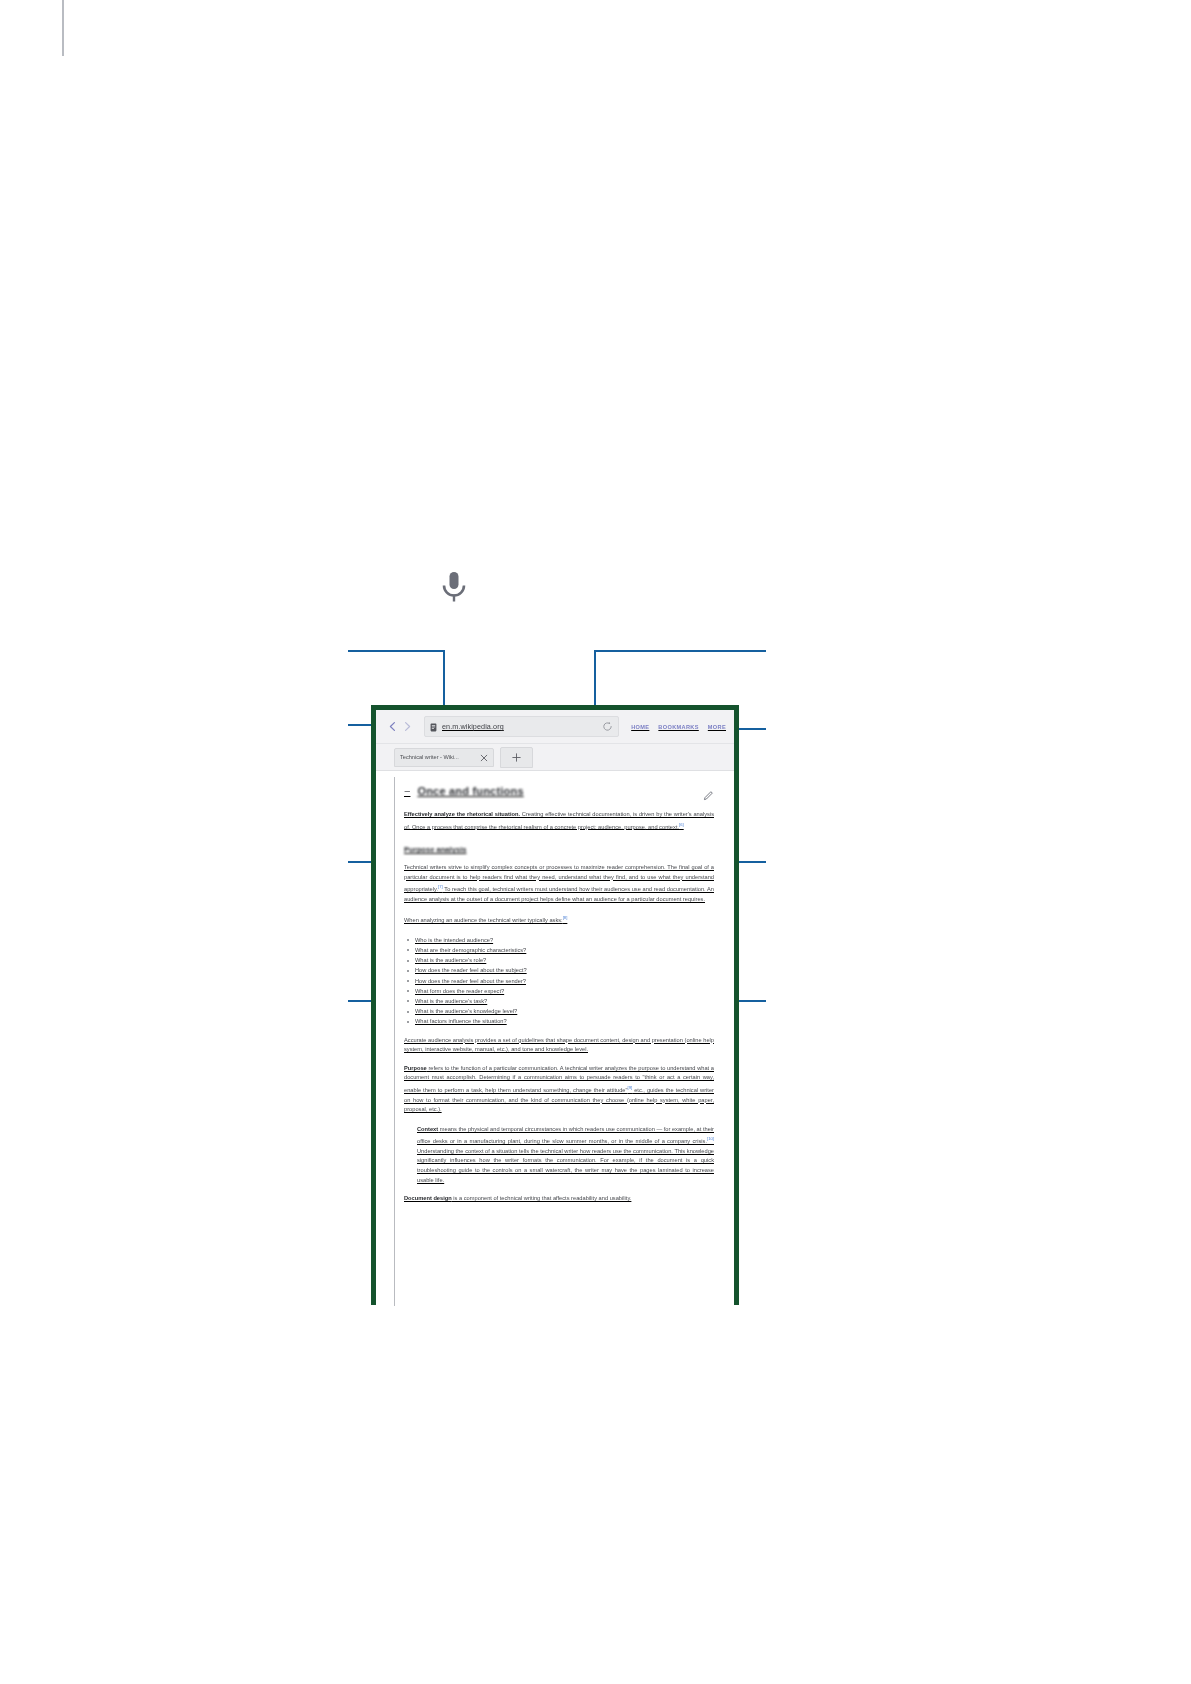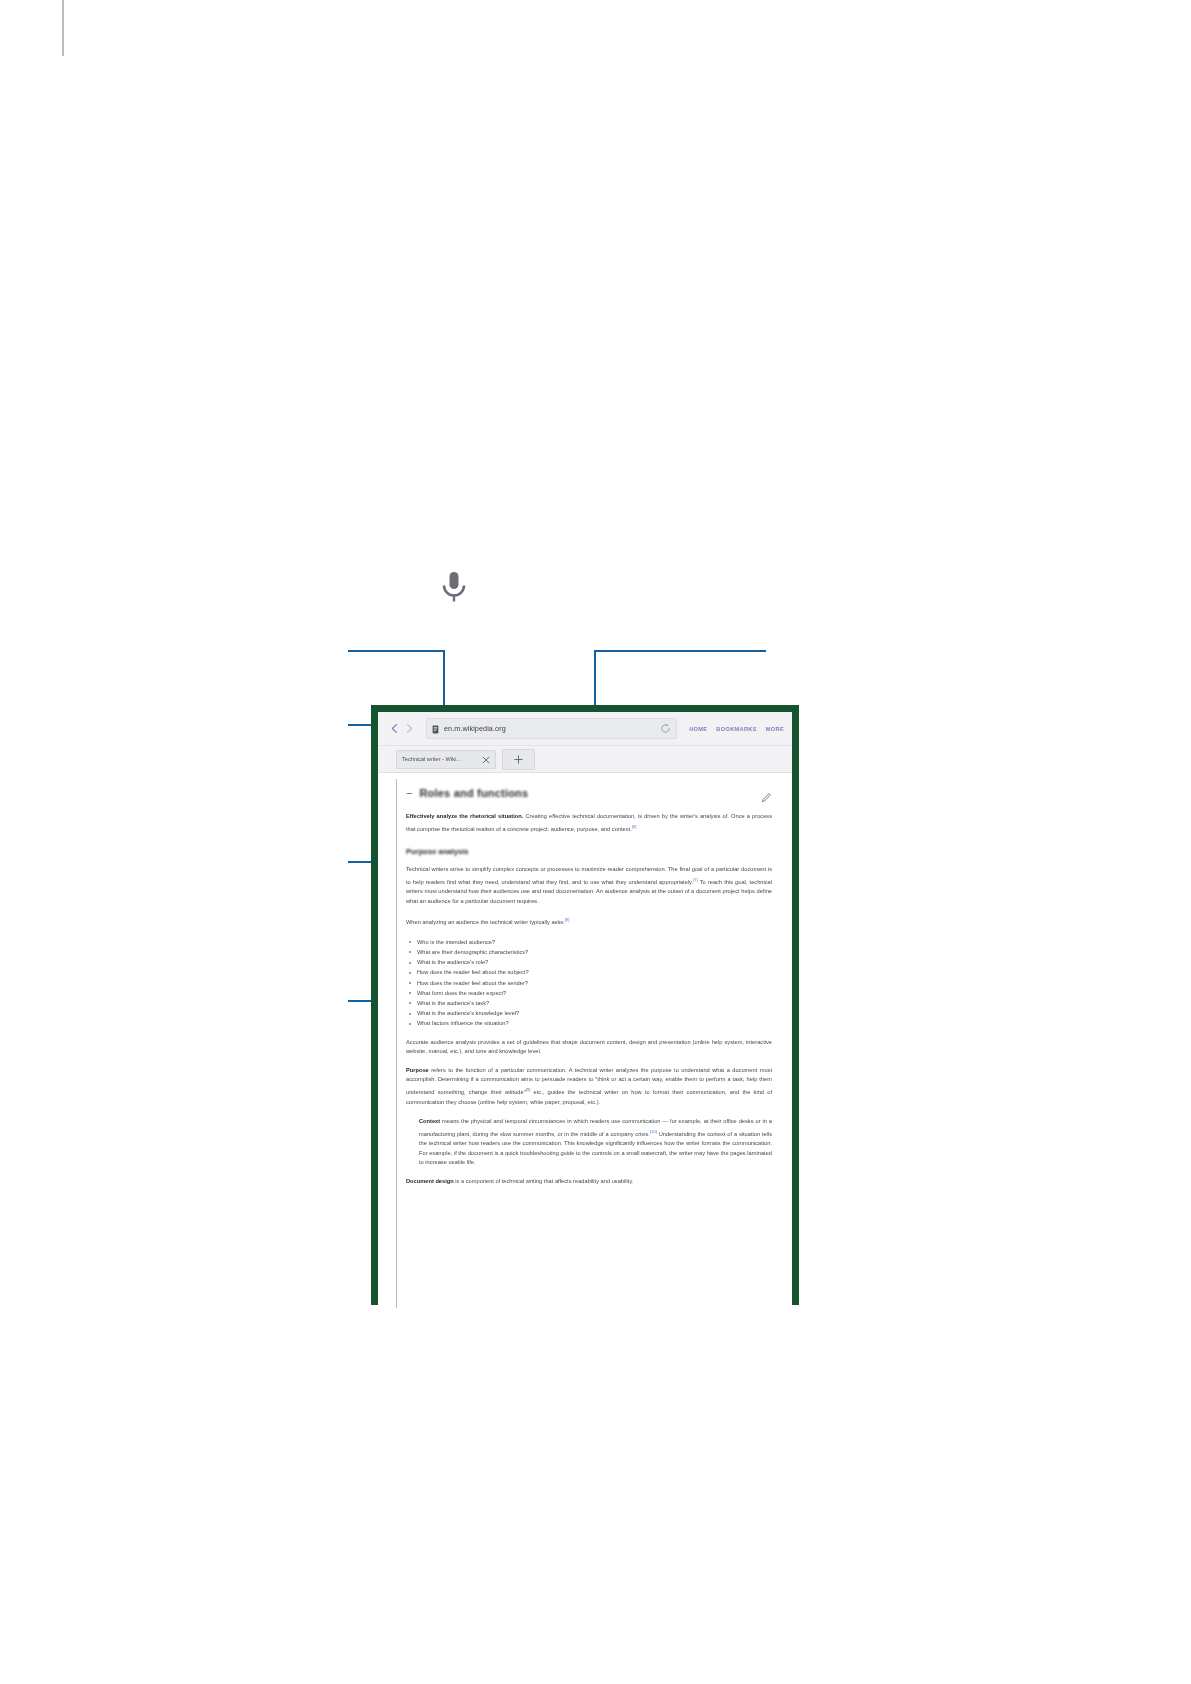--- a/index.html
+++ b/index.html
@@ -13,24 +13,25 @@
   
   .page-gutter{
     position:absolute;left:62px;top:0;width:2px;height:56px;background:#b9bcc2;
   }
   
   .mic-wrap{position:absolute;left:436px;top:568px;width:36px;height:44px;}
   .mic-wrap svg{display:block;}
 
   
   .browser{
-    position:absolute;left:371px;top:705px;width:428px;height:600px;
+    position:absolute;left:371px;top:705px;width:368px;height:600px;
     background:#fdfdfd;
-    border:7px solid #14532d;
+    border:5px solid #14532d;
     box-sizing:border-box;
+    text-decoration:underline;
   }
   .toolbar{
     height:34px;background:#f2f2f4;display:flex;align-items:center;
     padding:0 6px;box-sizing:border-box;border-bottom:1px solid #e3e4e7;
   }
   .navbtns{display:flex;align-items:center;gap:2px;padding:0 4px;}
   .navbtns svg{display:block;}
   .urlbar{
     flex:1;height:21px;margin:0 6px;background:#e9eaec;border:1px solid #dcdde0;
     border-radius:2px;display:flex;align-items:center;padding:0 5px;box-sizing:border-box;
@@ -206,21 +207,21 @@
     <div class="wikiline"></div>
 
     <span class="pencil">
       <svg width="11" height="11" viewBox="0 0 11 11">
         <path d="M1.4 9.6 L2 7.6 L7.9 1.7 L9.3 3.1 L3.4 9 Z" fill="none" stroke="#6b6e78" stroke-width="0.9" stroke-linejoin="round"></path>
       </svg>
     </span>
 
     <div class="pagehead">
       <span class="collapse">−</span>
-      <h1>Roles and functions</h1>
+      <h1>Once and functions</h1>
     </div>
 
     <div class="body">
       <p>
         <b>Effectively analyze the rhetorical situation.</b><span> Creating effective technical documentation, is driven by the writer's analysis of. Once a process that comprise the rhetorical realism of a concrete project: audience, purpose, and context.</span><span class="sup">[6]</span>
       </p>
 
       <h2>Purpose analysis</h2>
 
       <p>

